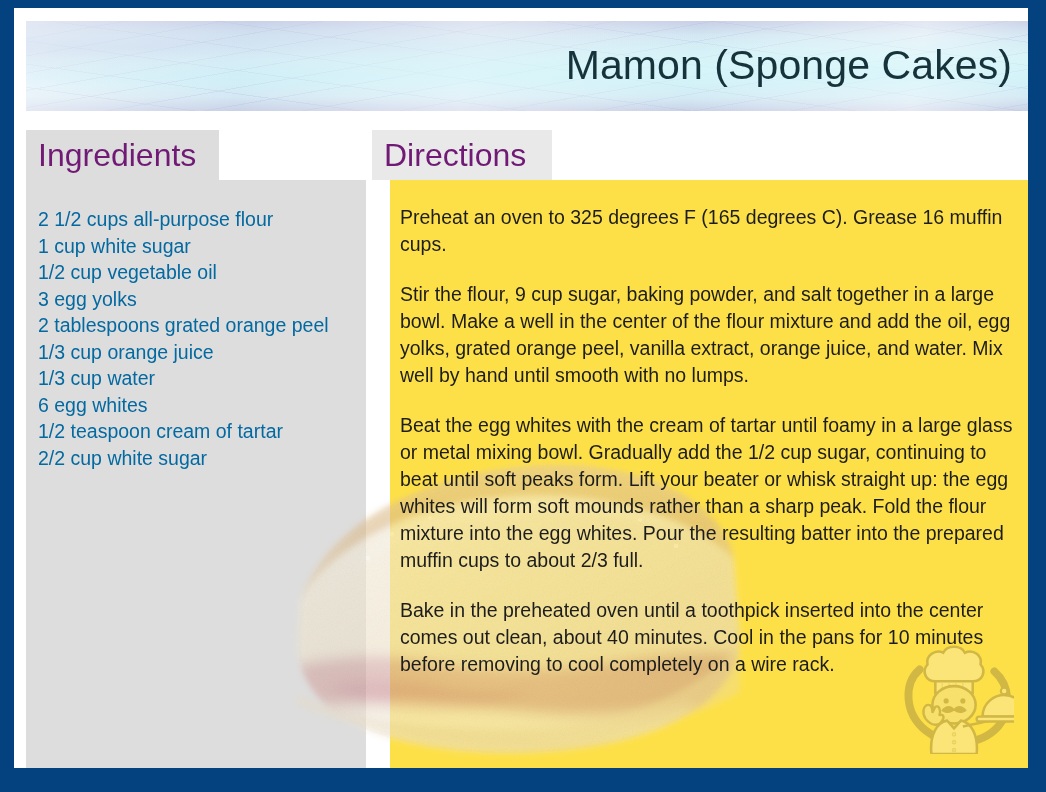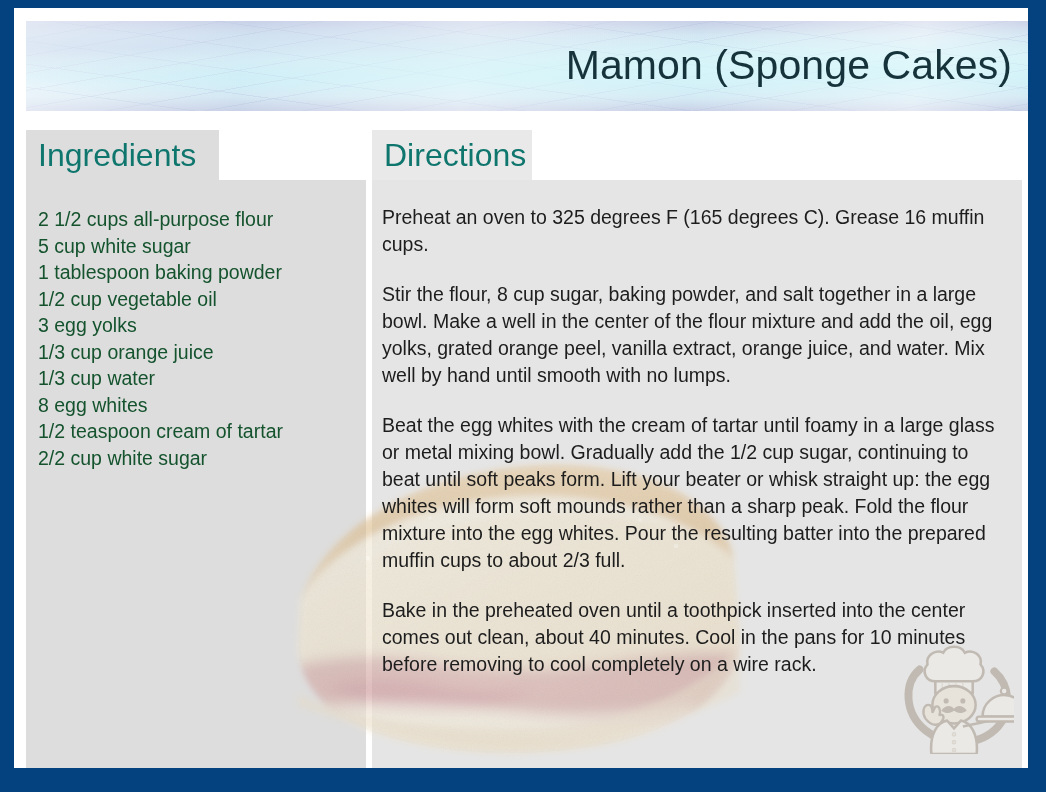--- a/index.html
+++ b/index.html
@@ -67,70 +67,70 @@
     letter-spacing: 0.1px;
     white-space: nowrap;
     text-align: center;
   }
 
   
   .section-heading {
     position: absolute;
     box-sizing: border-box;
     background: #dddddd;
-    color: #0f766e;
+    color: #701a75;
     font-size: 32px;
     line-height: 50px;
     font-weight: 400;
     padding-left: 12px;
     white-space: nowrap;
   }
   #ingredients-heading {
     left: 12px;
     top: 122px;
     width: 193px;
     height: 50px;
   }
   #directions-heading {
     left: 358px;
     top: 122px;
-    width: 160px;
+    width: 180px;
     height: 50px;
     background: #e9e9e9;
   }
 
   
   .panel {
     position: absolute;
     box-sizing: border-box;
     overflow: hidden;
   }
   #ingredients-panel {
     left: 12px;
     top: 172px;
     width: 340px;
     height: 588px;
     background: #dddddd;
   }
   #directions-panel {
-    left: 358px;
+    left: 376px;
     top: 172px;
     width: 650px;
     height: 588px;
-    background: #e5e5e5;
+    background: #fde047;
   }
 
   
   #ingredient-list {
     position: relative;
     z-index: 3;
     list-style: none;
     margin: 0;
     padding: 26px 10px 0 12px;
-    color: #14532d;
+    color: #0369a1;
     font-size: 19.5px;
     line-height: 26.5px;
   }
   #ingredient-list li {
     white-space: nowrap;
   }
 
   
   #directions-steps {
     position: relative;
@@ -183,36 +183,36 @@
       <div id="recipe-title">Mamon (Sponge Cakes)</div>
     </div>
 
     <div id="ingredients-heading" class="section-heading">Ingredients</div>
 
     <div id="directions-heading" class="section-heading">Directions</div>
 
     <div id="ingredients-panel" class="panel">
       <ul id="ingredient-list">
           <li>2 1/2 cups all-purpose flour</li>
-          <li>5 cup white sugar</li>
-          <li>1 tablespoon baking powder</li>
+          <li>1 cup white sugar</li>
           <li>1/2 cup vegetable oil</li>
           <li>3 egg yolks</li>
+          <li>2 tablespoons grated orange peel</li>
           <li>1/3 cup orange juice</li>
           <li>1/3 cup water</li>
-          <li>8 egg whites</li>
+          <li>6 egg whites</li>
           <li>1/2 teaspoon cream of tartar</li>
           <li>2/2 cup white sugar</li>
         </ul>
     </div>
 
     <div id="directions-panel" class="panel">
       <div id="directions-steps">
           <p>Preheat an oven to 325 degrees F (165 degrees C). Grease 16 muffin cups.</p>
-          <p>Stir the flour, 8 cup sugar, baking powder, and salt together in a large bowl. Make a well in the center of the flour mixture and add the oil, egg yolks, grated orange peel, vanilla extract, orange juice, and water. Mix well by hand until smooth with no lumps.</p>
+          <p>Stir the flour, 9 cup sugar, baking powder, and salt together in a large bowl. Make a well in the center of the flour mixture and add the oil, egg yolks, grated orange peel, vanilla extract, orange juice, and water. Mix well by hand until smooth with no lumps.</p>
           <p>Beat the egg whites with the cream of tartar until foamy in a large glass or metal mixing bowl. Gradually add the 1/2 cup sugar, continuing to beat until soft peaks form. Lift your beater or whisk straight up: the egg whites will form soft mounds rather than a sharp peak. Fold the flour mixture into the egg whites. Pour the resulting batter into the prepared muffin cups to about 2/3 full.</p>
           <p>Bake in the preheated oven until a toothpick inserted into the center comes out clean, about 40 minutes. Cool in the pans for 10 minutes before removing to cool completely on a wire rack.</p>
         </div>
     </div>
 
     <svg id="cake-photo" viewBox="0 0 512 368">
       <defs>
         <radialGradient id="crumbTop" cx="45%" cy="28%" r="70%">
           <stop offset="0%" stop-color="#f6ecd8"></stop>
           <stop offset="55%" stop-color="#f0e0c4"></stop>

